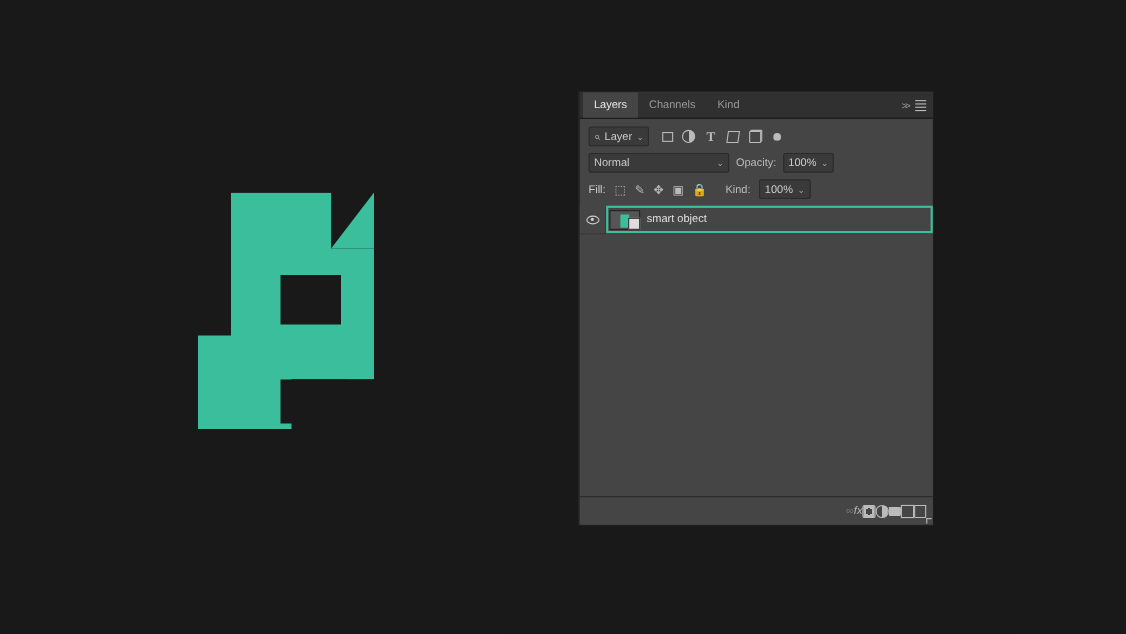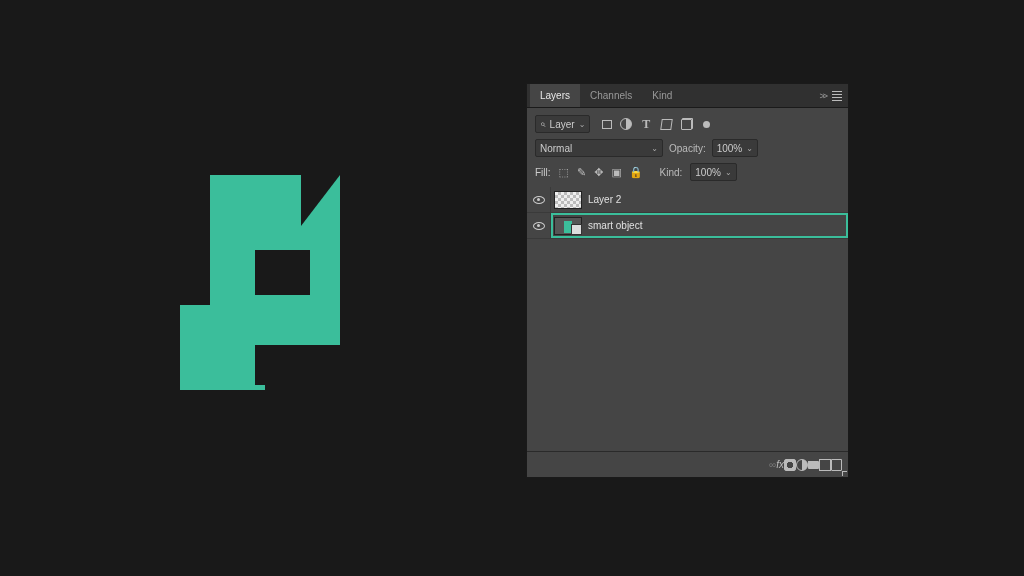--- a/index.html
+++ b/index.html
@@ -297,29 +297,20 @@
       <span>🔒</span>
     </div>
     <span class="opacity-label" style="margin-left:8px">Kind:</span>
     <div class="select">
       <span>100%</span>
       <span class="caret">⌄</span>
     </div>
   </div>
 
   <div class="layers-list">
-    <div class="layer-row">
-      <div class="eye-col">
-          <span class="eye"></span>
-        </div>
-      <div class="layer-main">
-        <div class="thumb"></div>
-        <span class="layer-name">Layer 2</span>
-      </div>
-    </div>
     <div class="layer-row selected">
       <div class="eye-col">
           <span class="eye"></span>
         </div>
       <div class="layer-main">
         <div class="thumb so"></div>
         <span class="layer-name">smart object</span>
       </div>
     </div>
   </div>

